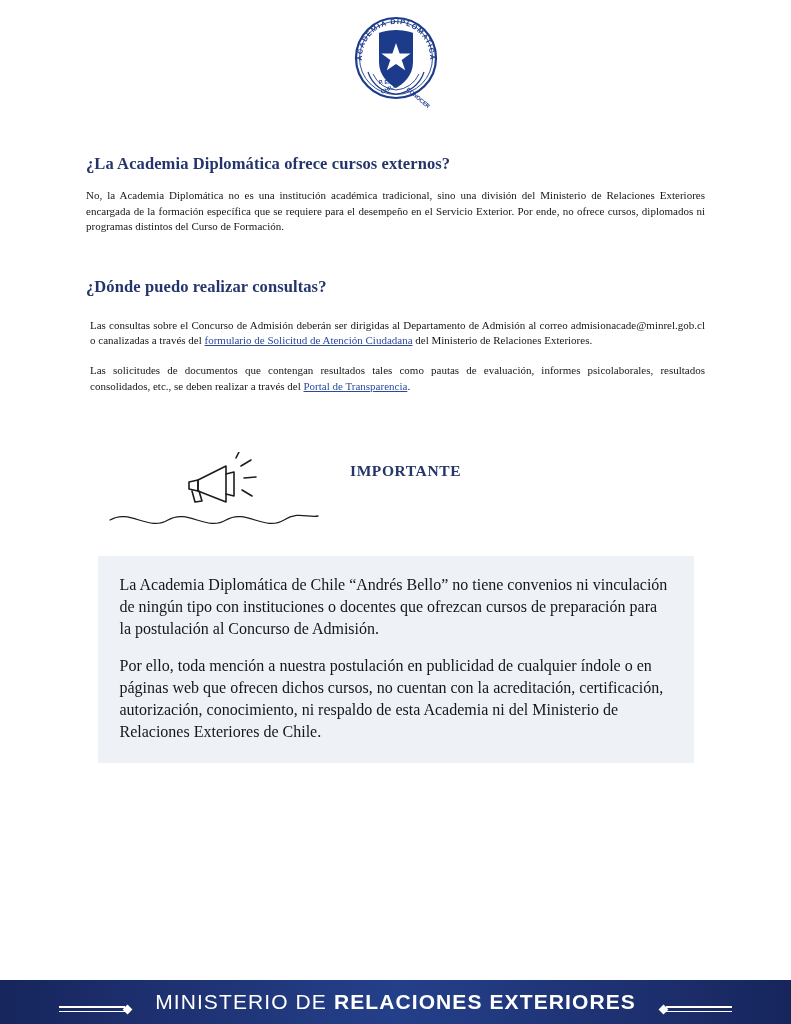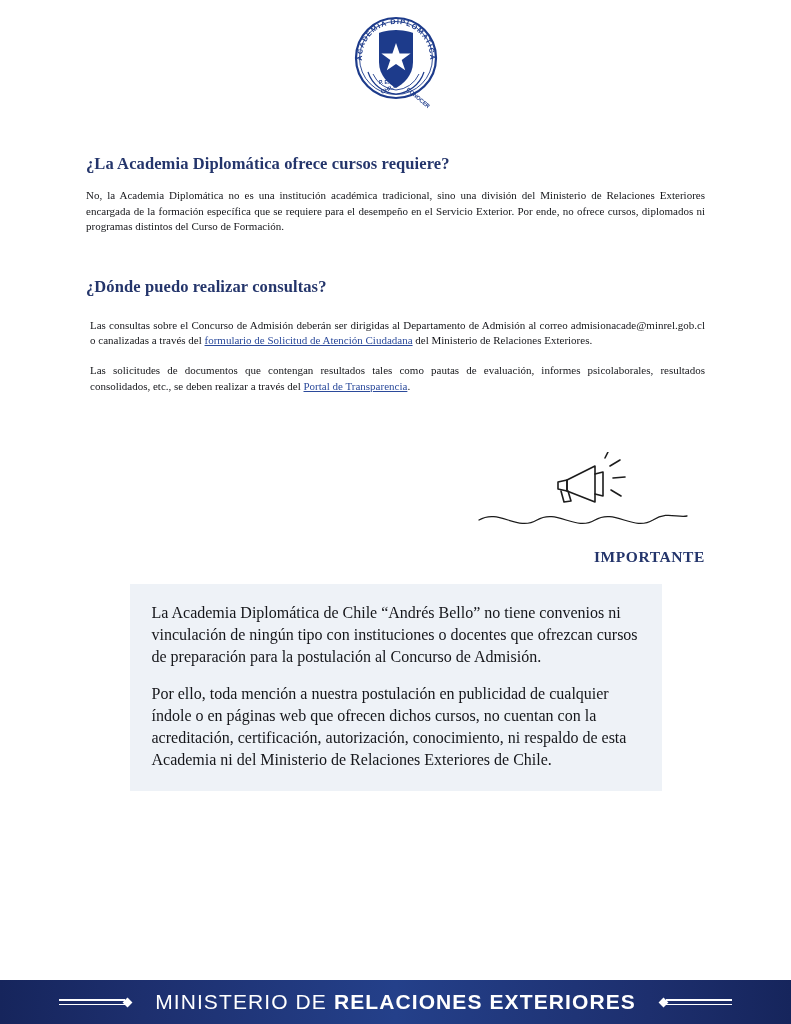--- a/index.html
+++ b/index.html
@@ -66,40 +66,40 @@
 
   a.link {
     color: #2b4a9b;
     text-decoration: underline;
   }
 
   
   .mega-wrap {
     margin-top: 58px;
     display: flex;
-    flex-direction: column;
-    align-items: flex-end;
+    align-items: flex-start;
+    gap: 14px;
   }
   .mega-svg {
     width: 250px;
     height: 86px;
   }
   .importante {
     margin-top: 10px;
     font-family: "Liberation Serif", serif;
     font-weight: bold;
     font-size: 15.5px;
     color: #24356b;
     letter-spacing: 0.6px;
   }
 
   
   .notice {
     margin: 18px auto 14px auto;
-    width: 532px;
+    width: 596px;
     background: #eef2f7;
     padding: 18px 22px 20px 22px;
     box-sizing: border-box;
   }
   .notice p {
     font-size: 16px;
     line-height: 1.38;
     margin: 0 0 14px 0;
     color: #15161a;
     text-align: left;
@@ -113,21 +113,21 @@
     bottom: 0;
     width: 791px;
     height: 44px;
     background: linear-gradient(90deg, #16255c 0%, #1d2f6e 18%, #24408a 50%, #1d2f6e 82%, #16255c 100%);
     display: flex;
     align-items: center;
     justify-content: center;
   }
   .footer-inner {
     display: flex;
-    align-items: center;
+    align-items: flex-end;
     gap: 24px;
     color: #ffffff;
   }
   .footer-text {
     font-family: "Liberation Sans", sans-serif;
     font-size: 21px;
     letter-spacing: 1.1px;
     white-space: nowrap;
   }
   .footer-text .light { font-weight: normal; }
@@ -182,21 +182,21 @@
       <path d="M 20 62 A 32 32 0 0 0 48 84 A 32 32 0 0 0 76 62" fill="none" stroke="#1d3b8b" stroke-width="1.2"></path>
       <path d="M 25 64 A 27 27 0 0 0 48 80 A 27 27 0 0 0 71 64" fill="none" stroke="#1d3b8b" stroke-width="0.9"></path>
       <text x="34" y="84" font-family="Liberation Sans, sans-serif" font-size="5.6" font-weight="bold" fill="#1d3b8b" transform="rotate(-26 34 84)">CHILE</text>
       <text x="58" y="80" font-family="Liberation Sans, sans-serif" font-size="5.6" font-weight="bold" fill="#1d3b8b" transform="rotate(40 58 80)">CONOCER</text>
       <text x="31" y="74" font-family="Liberation Sans, sans-serif" font-size="5" font-weight="bold" fill="#1d3b8b">P. E. D.</text>
     </svg>
   </div>
 
   <div class="content">
 
-    <h2 class="qheading">¿La Academia Diplomática ofrece cursos requiere?</h2>
+    <h2 class="qheading">¿La Academia Diplomática ofrece cursos externos?</h2>
     <p class="body">No, la Academia Diplomática no es una institución académica tradicional, sino una división del Ministerio de Relaciones Exteriores encargada de la formación específica que se requiere para el desempeño en el Servicio Exterior. Por ende, no ofrece cursos, diplomados ni programas distintos del Curso de Formación.</p>
 
     <h2 class="qheading second">¿Dónde puedo realizar consultas?</h2>
 
     <p class="body indent"><span>Las consultas sobre el Concurso de Admisión deberán ser dirigidas al Departamento de Admisión al correo admisionacade@minrel.gob.cl o canalizadas a través del </span><a class="link" href="#">formulario de Solicitud de Atención Ciudadana</a><span> del Ministerio de Relaciones Exteriores.</span></p>
 
     <p class="body indent"><span>Las solicitudes de documentos que contengan resultados tales como pautas de evaluación, informes psicolaborales, resultados consolidados, etc., se deben realizar a través del </span><a class="link" href="#">Portal de Transparencia</a><span>.</span></p>
 
     <div class="mega-wrap">
       <svg class="mega-svg" viewBox="0 0 250 86" xmlns="http://www.w3.org/2000/svg">

